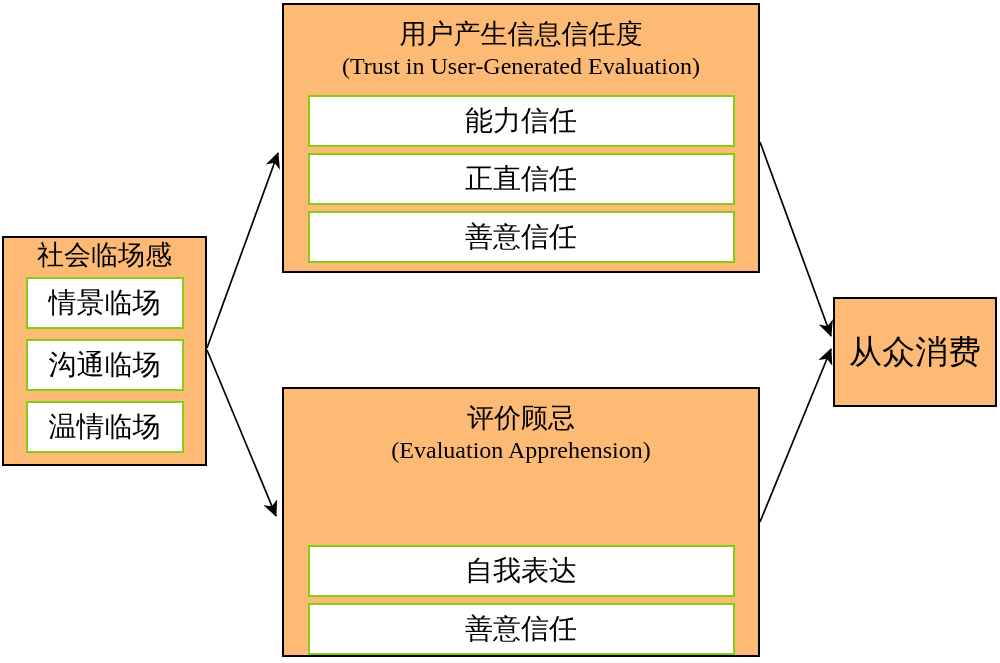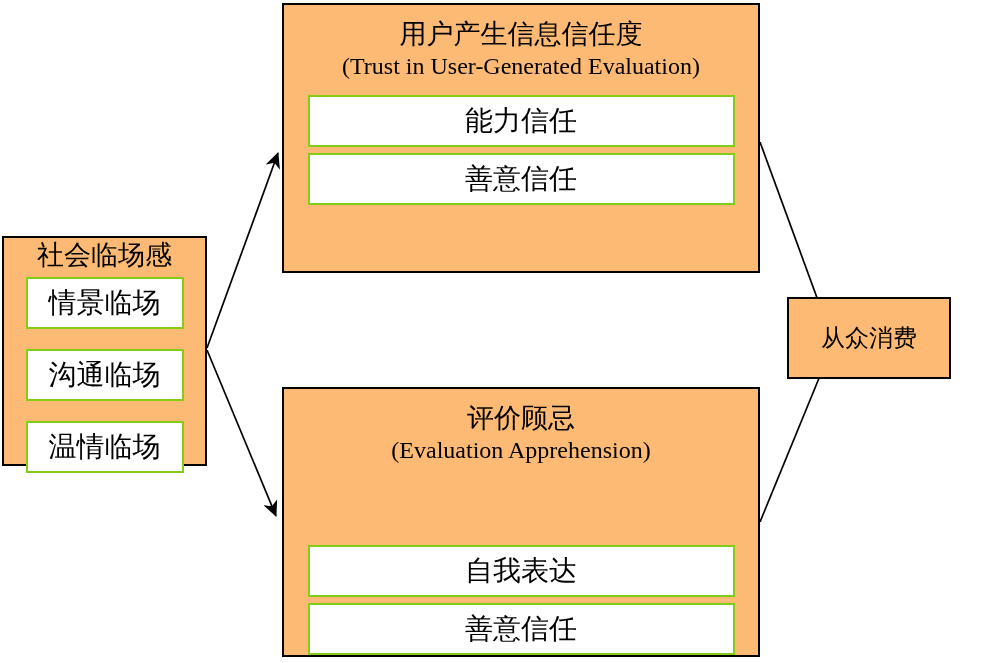--- a/index.html
+++ b/index.html
@@ -42,21 +42,21 @@
   .left-box .box-title {
     font-size: 27px;
     line-height: 34px;
     text-align: center;
     white-space: nowrap;
   }
   .left-box .items {
     margin-top: 5px;
     display: flex;
     flex-direction: column;
-    gap: 20px;
+    gap: 10px;
     width: 158px;
     justify-content: space-between;
   }
   
   .big-box {
     width: 478px;
     height: 270px;
     display: flex;
     flex-direction: column;
     align-items: center;
@@ -92,28 +92,28 @@
     height: 52px;
     display: flex;
     align-items: center;
     justify-content: center;
     font-size: 28px;
     background: #ffffff;
     white-space: nowrap;
   }
   
   .right-box {
-    left: 787px;
+    left: 833px;
     top: 297px;
     width: 164px;
-    height: 82px;
+    height: 110px;
     display: flex;
     align-items: center;
     justify-content: center;
-    font-size: 24px;
+    font-size: 33px;
     white-space: nowrap;
   }
 </style>
 </head>
 <body>
 
 <div class="canvas">
 
   <svg class="arrow-layer" viewBox="0 0 1000 663" xmlns="http://www.w3.org/2000/svg">
     <defs>
@@ -136,20 +136,21 @@
     </div>
   </div>
 
   <div class="box big-box top-box">
     <div class="titles">
       <span class="cn-title">用户产生信息信任度</span>
       <span class="en-title">(Trust in User-Generated Evaluation)</span>
     </div>
     <div class="items">
       <div class="item">能力信任</div>
+      <div class="item">正直信任</div>
       <div class="item">善意信任</div>
     </div>
   </div>
 
   <div class="box big-box bottom-box">
     <div class="titles">
       <span class="cn-title">评价顾忌</span>
       <span class="en-title">(Evaluation Apprehension)</span>
     </div>
     <div class="items">

